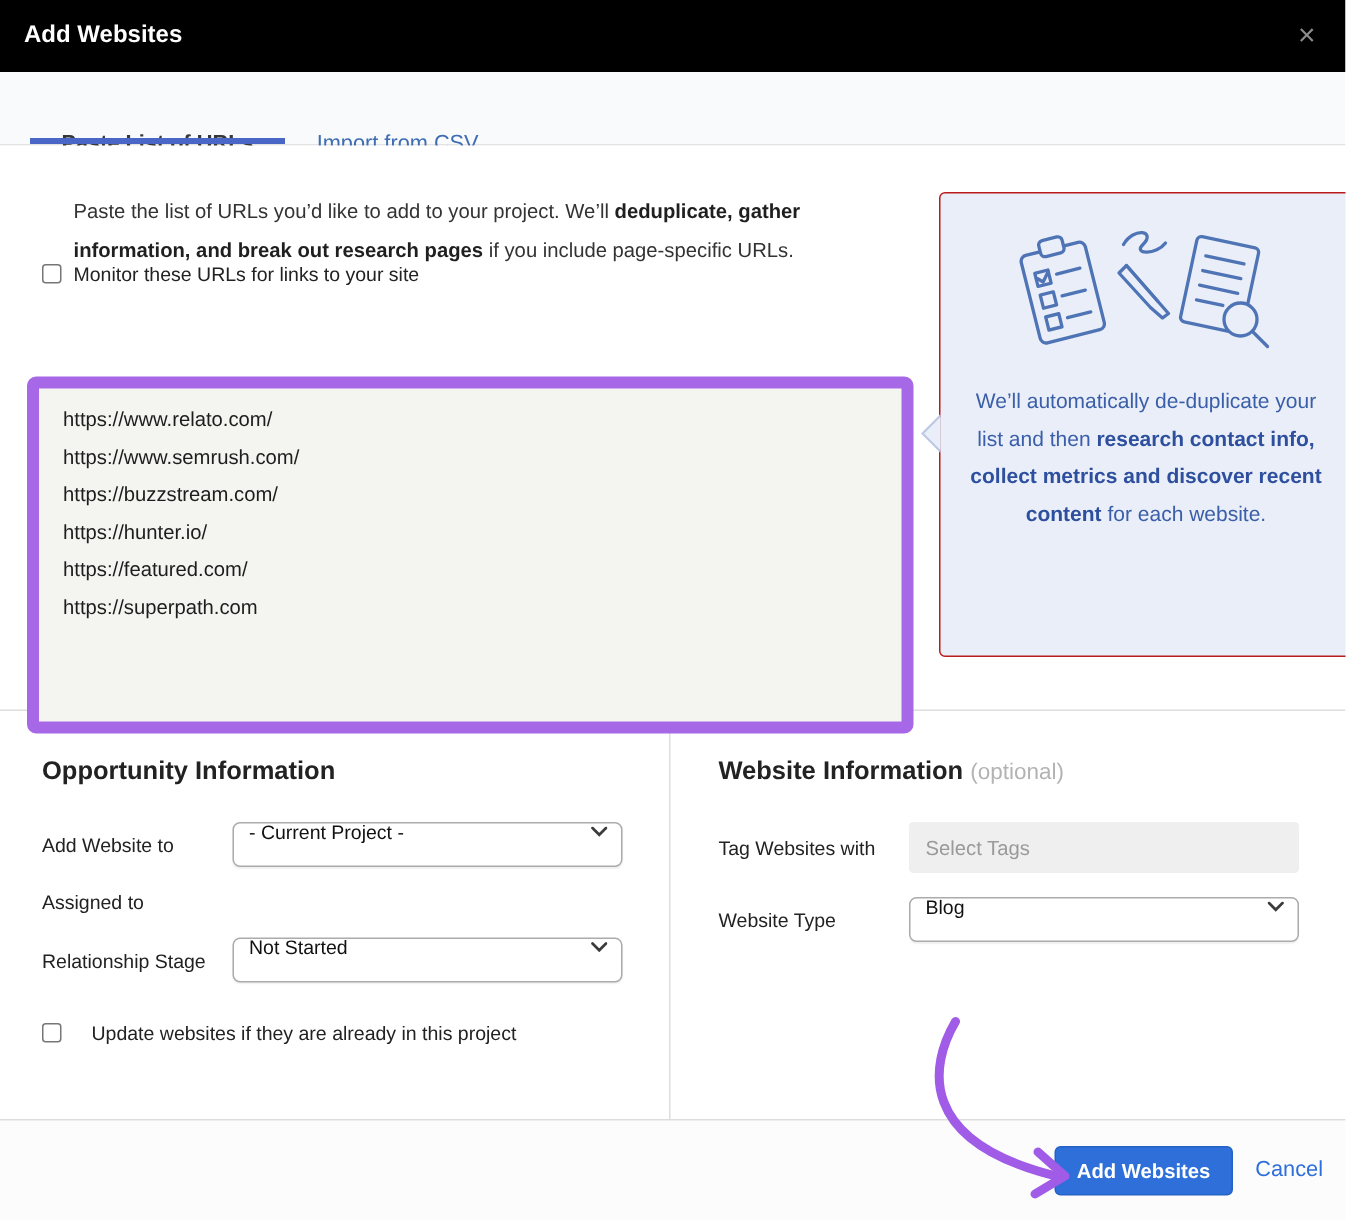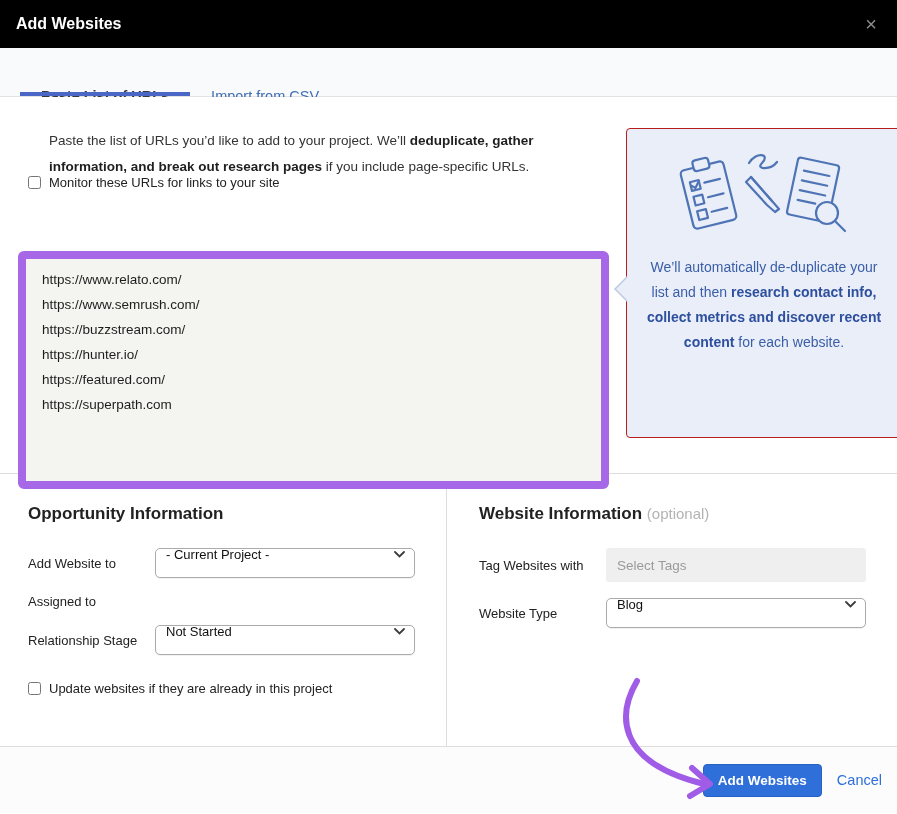--- a/index.html
+++ b/index.html
@@ -201,21 +201,21 @@
     padding: 0 11px;
     font-family: "Liberation Sans", sans-serif;
     font-size: 13.5px;
     color: #333;
     outline: none;
   }
   .tag-input::placeholder { color: #9a9a9a; }
   .update-row {
     display: flex;
     align-items: center;
-    gap: 8px;
+    gap: 20px;
     margin-top: 26px;
     font-size: 13px;
     color: #222;
   }
   .update-row input { width: 13px; height: 13px; }
 
   
   .modal-footer {
     height: 67px;
     border-top: 1px solid #dddddd;

